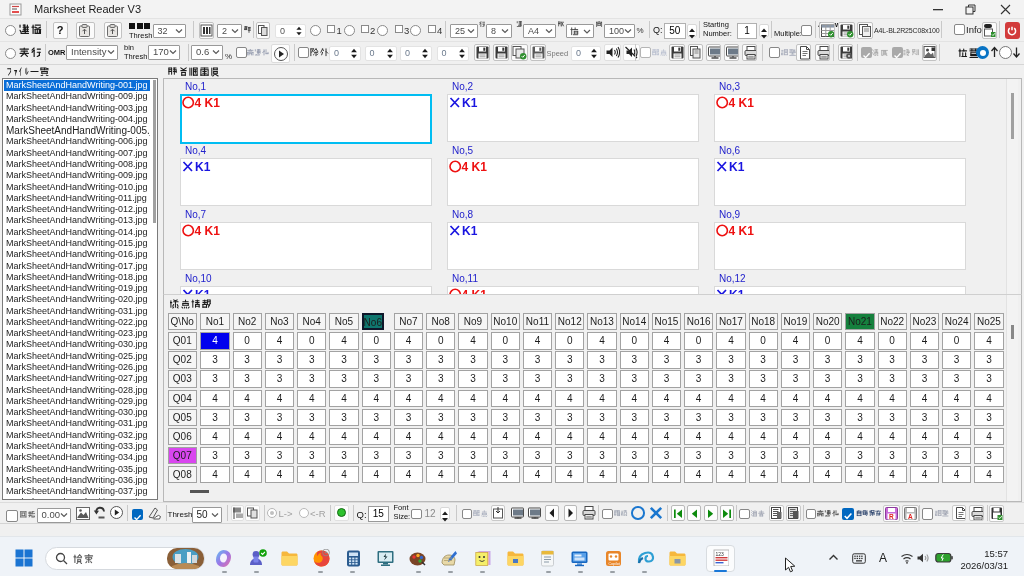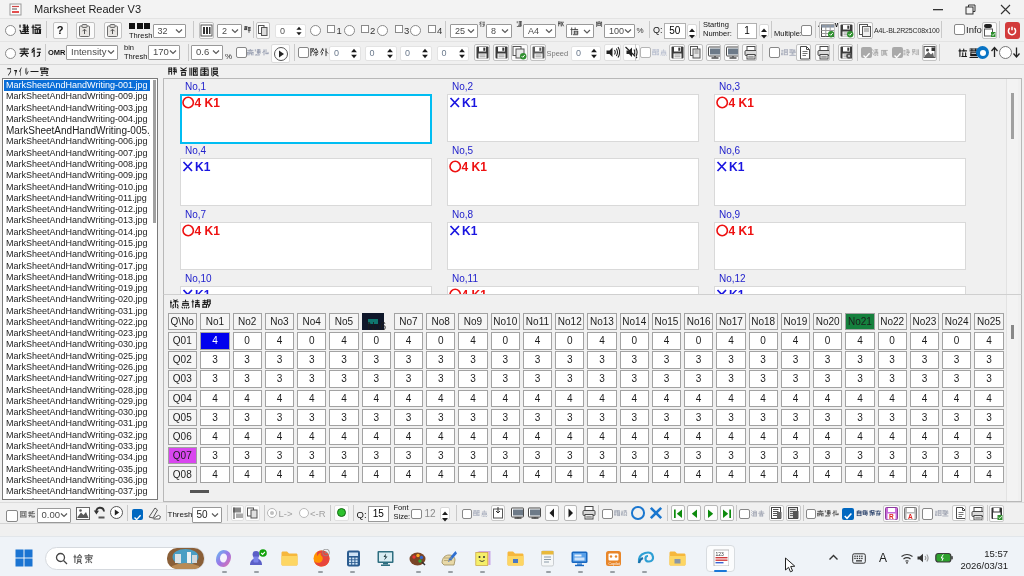--- a/index.html
+++ b/index.html
@@ -878,21 +878,21 @@
           <line x1="6" y1="3" x2="9" y2="3"></line>
           <line x1="6" y1="6" x2="8" y2="7"></line>
           <line x1="9" y1="5" x2="7" y2="9"></line>
         </svg><span style="display:inline-block;width:1px"></span></div>
       <div style="position:absolute;left:3.5px;top:17.5px;width:29.5px;height:17px;background:#f5f5f5;border:1px solid #a2a2a2;font-size:10px;color:#1c1c1c;text-align:center;line-height:15px">Q\No</div>
       <div style="position:absolute;left:36.3px;top:17.5px;width:29.3px;height:17px;background:#f5f5f5;border:1px solid #a2a2a2;font-size:10px;color:#1c1c1c;text-align:center;line-height:15px">No1</div>
       <div style="position:absolute;left:68.5px;top:17.5px;width:29.3px;height:17px;background:#f5f5f5;border:1px solid #a2a2a2;font-size:10px;color:#1c1c1c;text-align:center;line-height:15px">No2</div>
       <div style="position:absolute;left:100.8px;top:17.5px;width:29.3px;height:17px;background:#f5f5f5;border:1px solid #a2a2a2;font-size:10px;color:#1c1c1c;text-align:center;line-height:15px">No3</div>
       <div style="position:absolute;left:133.1px;top:17.5px;width:29.3px;height:17px;background:#f5f5f5;border:1px solid #a2a2a2;font-size:10px;color:#1c1c1c;text-align:center;line-height:15px">No4</div>
       <div style="position:absolute;left:165.3px;top:17.5px;width:29.3px;height:17px;background:#f5f5f5;border:1px solid #a2a2a2;font-size:10px;color:#1c1c1c;text-align:center;line-height:15px">No5</div>
-      <div style="position:absolute;left:197.6px;top:17.5px;width:22px;height:17px;background:#0f766e;border:6px solid #0f172a;font-size:10px;color:#1c1c1c;text-align:center;line-height:15px">No6</div>
+      <div style="position:absolute;left:197.6px;top:17.5px;width:22px;height:17px;background:#0f766e;border:2px solid #0f172a;font-size:10px;color:#1c1c1c;text-align:center;line-height:15px">No6</div>
       <div style="position:absolute;left:229.8px;top:17.5px;width:29.3px;height:17px;background:#f5f5f5;border:1px solid #a2a2a2;font-size:10px;color:#1c1c1c;text-align:center;line-height:15px">No7</div>
       <div style="position:absolute;left:262.1px;top:17.5px;width:29.3px;height:17px;background:#f5f5f5;border:1px solid #a2a2a2;font-size:10px;color:#1c1c1c;text-align:center;line-height:15px">No8</div>
       <div style="position:absolute;left:294.3px;top:17.5px;width:29.3px;height:17px;background:#f5f5f5;border:1px solid #a2a2a2;font-size:10px;color:#1c1c1c;text-align:center;line-height:15px">No9</div>
       <div style="position:absolute;left:326.6px;top:17.5px;width:29.3px;height:17px;background:#f5f5f5;border:1px solid #a2a2a2;font-size:10px;color:#1c1c1c;text-align:center;line-height:15px">No10</div>
       <div style="position:absolute;left:358.8px;top:17.5px;width:29.3px;height:17px;background:#f5f5f5;border:1px solid #a2a2a2;font-size:10px;color:#1c1c1c;text-align:center;line-height:15px">No11</div>
       <div style="position:absolute;left:391.1px;top:17.5px;width:29.3px;height:17px;background:#f5f5f5;border:1px solid #a2a2a2;font-size:10px;color:#1c1c1c;text-align:center;line-height:15px">No12</div>
       <div style="position:absolute;left:423.3px;top:17.5px;width:29.3px;height:17px;background:#f5f5f5;border:1px solid #a2a2a2;font-size:10px;color:#1c1c1c;text-align:center;line-height:15px">No13</div>
       <div style="position:absolute;left:455.6px;top:17.5px;width:29.3px;height:17px;background:#f5f5f5;border:1px solid #a2a2a2;font-size:10px;color:#1c1c1c;text-align:center;line-height:15px">No14</div>
       <div style="position:absolute;left:487.8px;top:17.5px;width:29.3px;height:17px;background:#f5f5f5;border:1px solid #a2a2a2;font-size:10px;color:#1c1c1c;text-align:center;line-height:15px">No15</div>
       <div style="position:absolute;left:520.0px;top:17.5px;width:29.3px;height:17px;background:#f5f5f5;border:1px solid #a2a2a2;font-size:10px;color:#1c1c1c;text-align:center;line-height:15px">No16</div>

